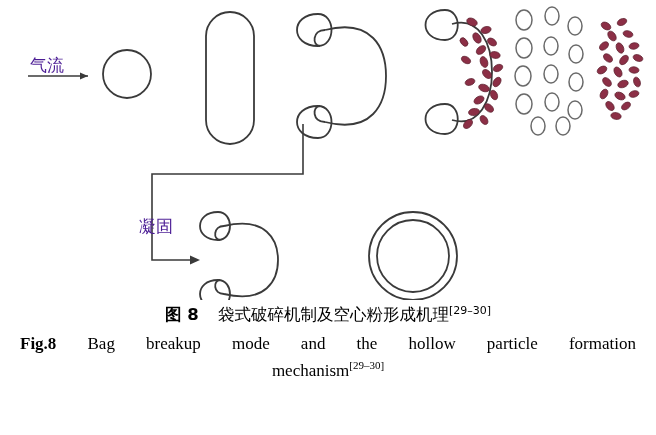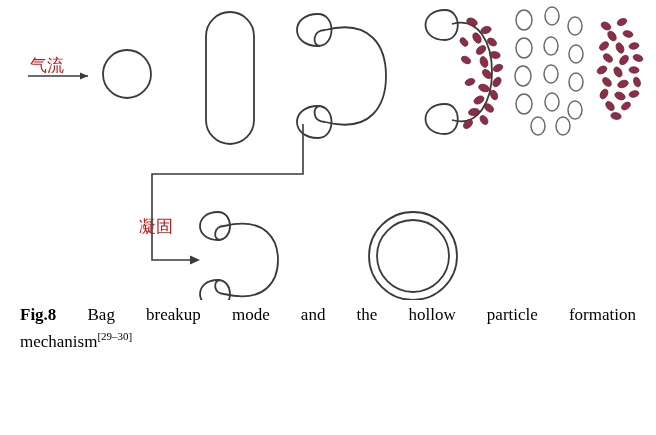--- a/index.html
+++ b/index.html
@@ -24,21 +24,21 @@
   }
   #figure-svg {
     position: absolute;
     left: 0;
     top: 0;
   }
   .cn-label {
     position: absolute;
     font-family: "DejaVu Sans", sans-serif;
     font-size: 17px;
-    color: #b91c1c;
+    color: #4c1d95;
     white-space: nowrap;
   }
   #label-airflow {
     left: 30px;
     top: 54px;
   }
   #label-solidify {
     left: 103px;
     top: 215px;
     margin-left: 36px;
@@ -76,21 +76,21 @@
     font-weight: bold;
   }
   .en-line1 {
     display: block;
     text-align: justify;
     text-align-last: justify;
     white-space: normal;
   }
   .en-line2 {
     display: block;
-    text-align: left;
+    text-align: center;
     margin-top: 2px;
   }
   sup {
     font-size: 11px;
     vertical-align: super;
     line-height: 0;
   }
 </style>
 </head>
 <body>
@@ -207,20 +207,24 @@
       <circle cx="413" cy="256" r="44"></circle>
       <circle cx="413" cy="256" r="36"></circle>
     </g>
   </svg>
 
   <div class="cn-label" id="label-airflow">气流</div>
   <div class="cn-label" id="label-solidify">凝固</div>
 </div>
 
 <div id="caption-block">
+  <div class="caption-line" id="caption-cn">
+    <span class="fig-no">图 8</span>
+    <span style="display:inline-block;width:14px;"></span><span class="cn-text">袋式破碎机制及空心粉形成机理</span><sup>[29–30]</sup>
+  </div>
   <div class="caption-line" id="caption-en">
     <span class="en-line1">
       <span class="fig-no-en">Fig.8</span>
       <span>Bag breakup mode and the hollow particle formation</span>
     </span>
     <span class="en-line2">
       <span>mechanism</span><sup>[29–30]</sup>
     </span>
   </div>
 </div>

